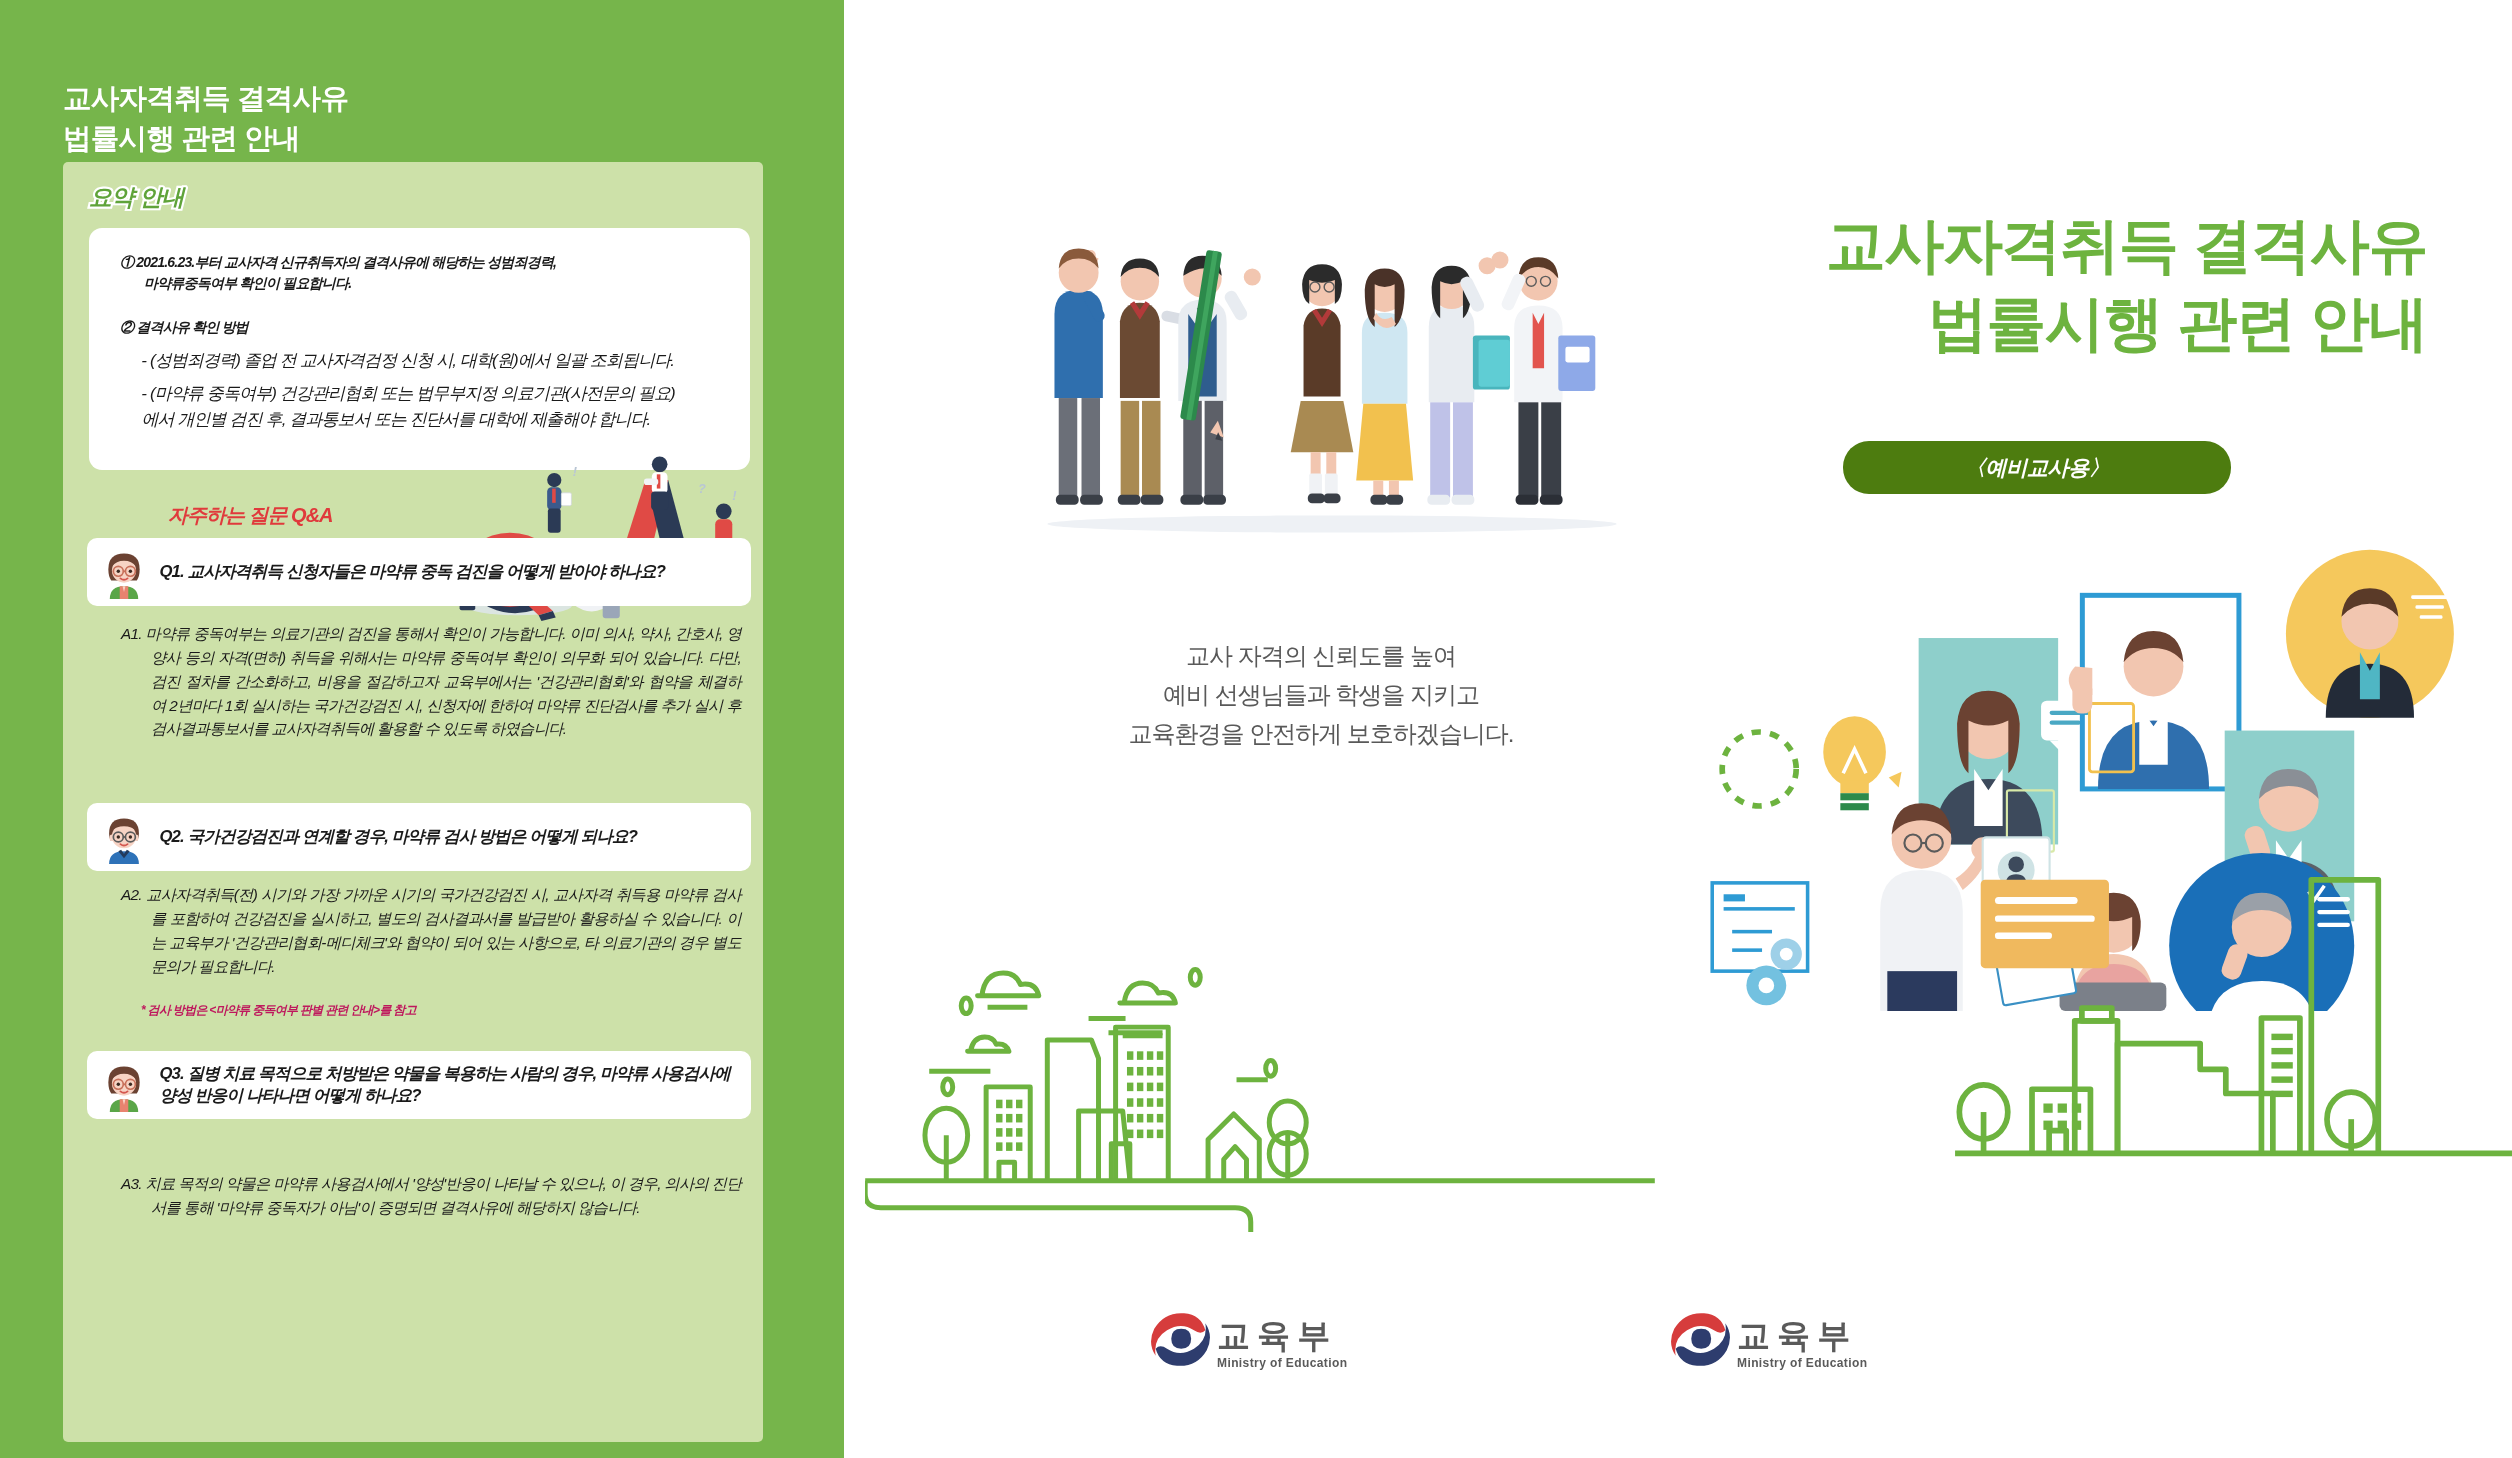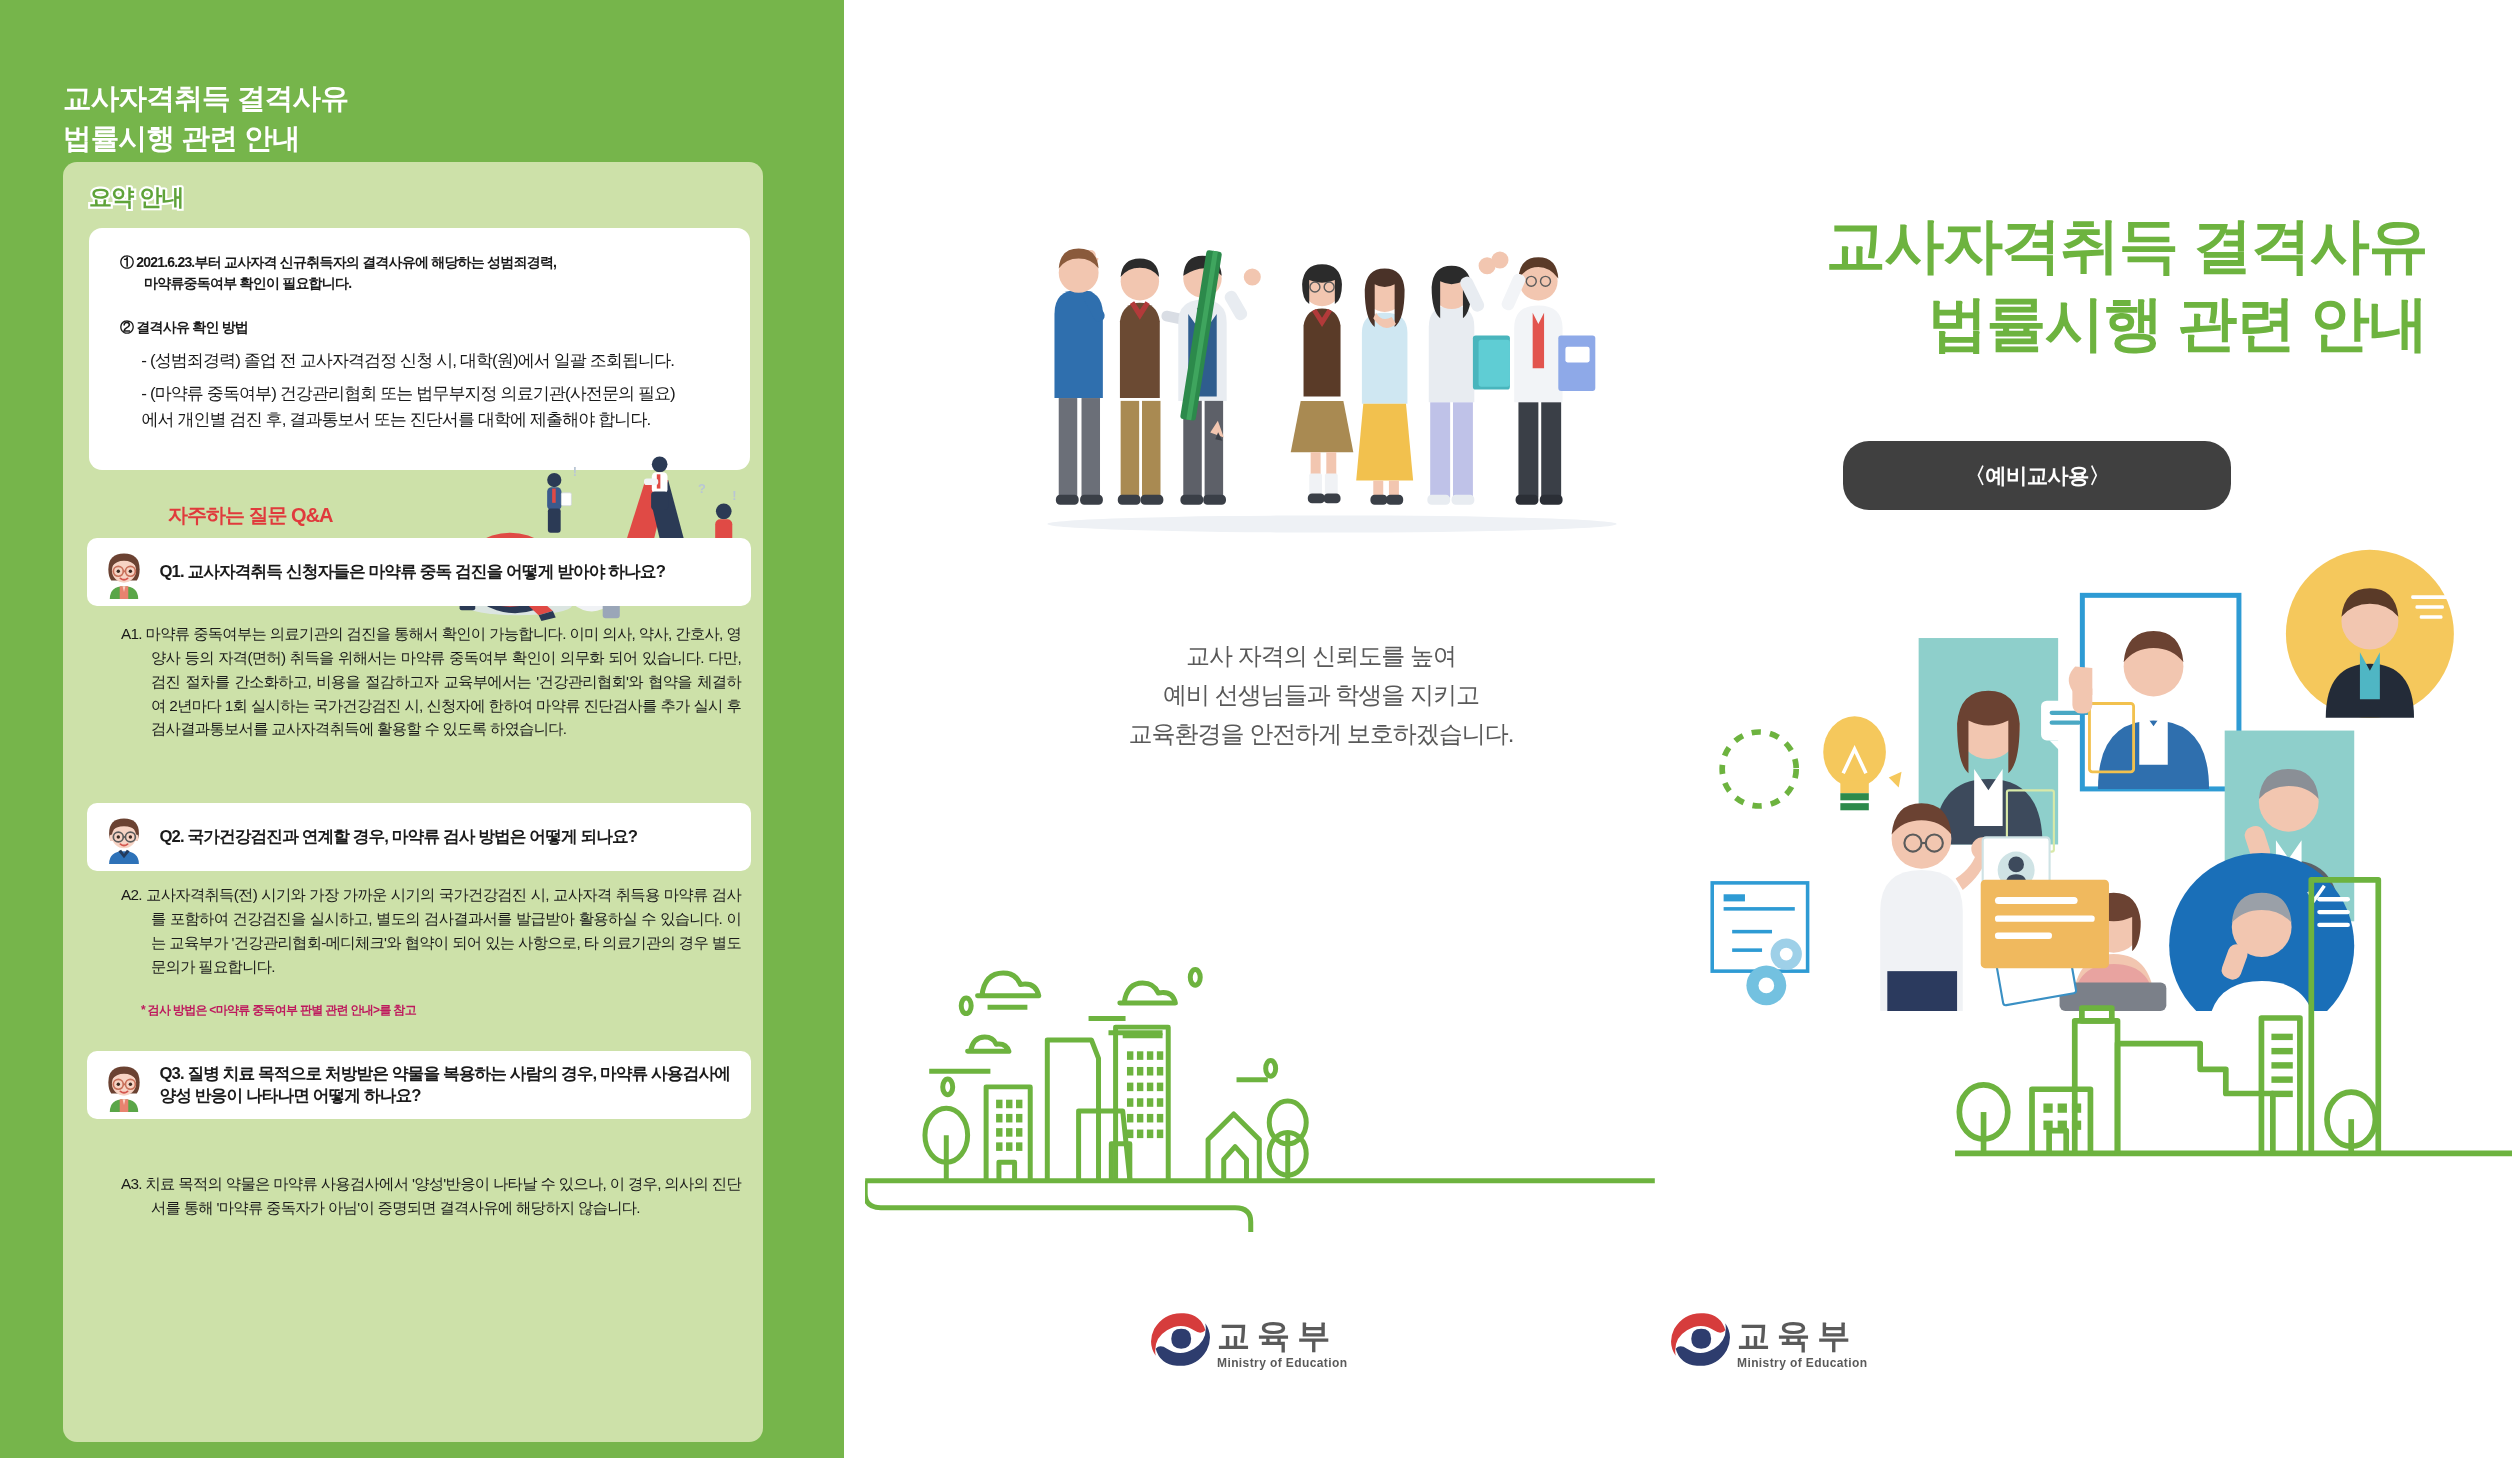--- a/index.html
+++ b/index.html
@@ -27,21 +27,22 @@
     letter-spacing:-0.7px;
     line-height:1.42;
     text-shadow:0 0 1.4px rgba(0,0,0,.05);
   }
 
   .green-card {
     position:absolute;
     left:63px; top:162px;
     width:700px; height:1280px;
     background:#cde1a9;
-    border-radius:14px;
+    border-radius:5px;
+    font-style:italic;
   }
 
   .summary-label {
     position:absolute; left:26px; top:20px;
     font-size:23px; font-weight:bold;
     color:#5fa339;
     letter-spacing:-0.7px;
     -webkit-text-stroke:4.3px #ffffff;
     paint-order:stroke fill;
   }
@@ -119,26 +120,27 @@
     position:absolute; right:85px; top:207px;
     text-align:right; width:855px;
   }
   .cover-title-line {
     font-size:60px; font-weight:bold;
     color:#6db33f; letter-spacing:-1.4px;
     line-height:1.30;
   }
   .cover-badge {
     position:absolute; right:281px; top:441px;
-    width:388px; height:69px;
-    background:#404040;
+    width:388px; height:53px;
+    background:#4d7c0f;
     border-radius:26px;
     display:flex; align-items:center; justify-content:center;
     color:#ffffff; font-size:21.4px; font-weight:bold;
     letter-spacing:-0.7px;
+    font-style:italic;
   }
 
   .tagline {
     position:absolute; left:192px; top:637px;
     width:570px; text-align:center;
   }
   .tagline-line {
     font-size:24px; font-weight:normal;
     color:#595959; letter-spacing:-1px;
     line-height:1.62;

